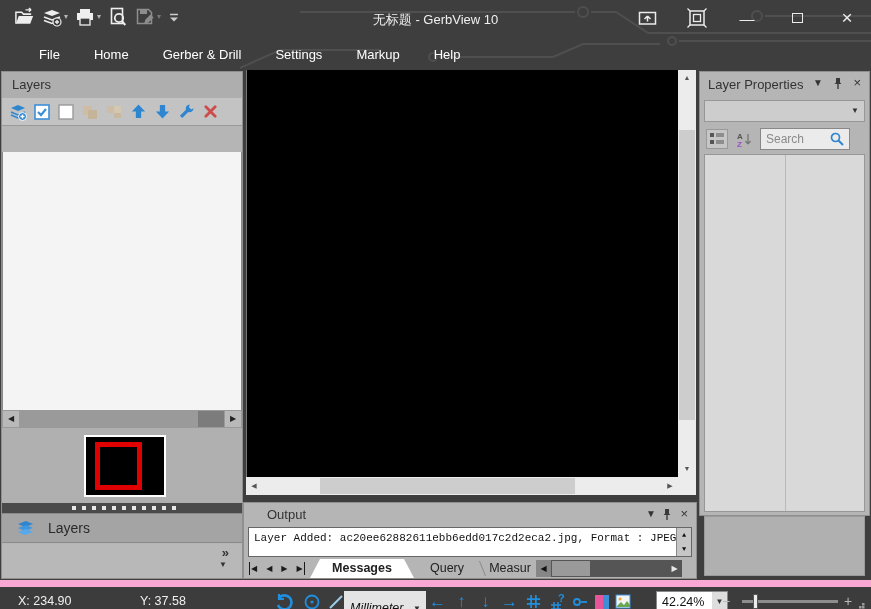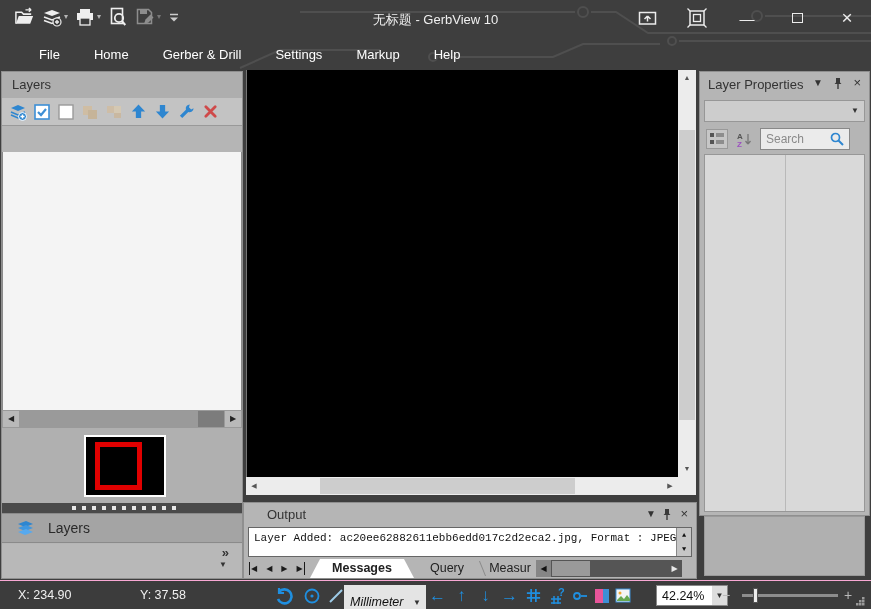--- a/index.html
+++ b/index.html
@@ -113,21 +113,21 @@
                 display:flex; align-items:center; }
   .search-box input { width:68px; border:0; background:transparent; font-size:12px; color:#333;
                       padding-left:5px; outline:none; font-family:"Liberation Sans",sans-serif; }
   .search-box input::placeholder { color:#8a8a8a; }
   .pp-grid { left:4px; top:82px; width:161px; height:358px; background:#d9d9d9; border:1px solid #979797; }
   .pp-grid-div { position:absolute; left:80px; top:0; width:1px; height:100%; background:#b9b9b9; }
   .pp-desc { left:4px; top:444px; width:161px; height:60px; background:#b0b0b0; border:1px solid #9a9a9a; }
 
   
   .statusbar { left:0; top:580px; width:871px; height:29px; background:#3c3c3c;
-               border-top:1px solid #f9a8d4; z-index:3; }
+               border-top:7px solid #f9a8d4; z-index:3; }
   .st-text { position:absolute; top:7px; color:#f0f0f0; font-size:12.5px; }
   .st-ic { position:absolute; top:5px; width:19px; height:19px; display:flex;
            align-items:center; justify-content:center; }
   .blue-arrow { color:#1f8fe0; font-size:17px; font-weight:bold; line-height:19px; }
   .unit-combo { position:absolute; left:344px; top:4px; width:82px; height:34px; background:#e4e4e4;
                 display:flex; align-items:center;font-style:italic; }
   .unit-combo .txt { font-size:12.5px; color:#111; padding-left:6px; flex:1; }
   .unit-combo .caret2 { color:#333; font-size:8px; padding-right:5px; }
   .zoom-combo { position:absolute; left:636px; top:4px; width:72px; height:21px; background:#fff;
                 border:1px solid #888; display:flex; align-items:center;margin-left:20px; }

